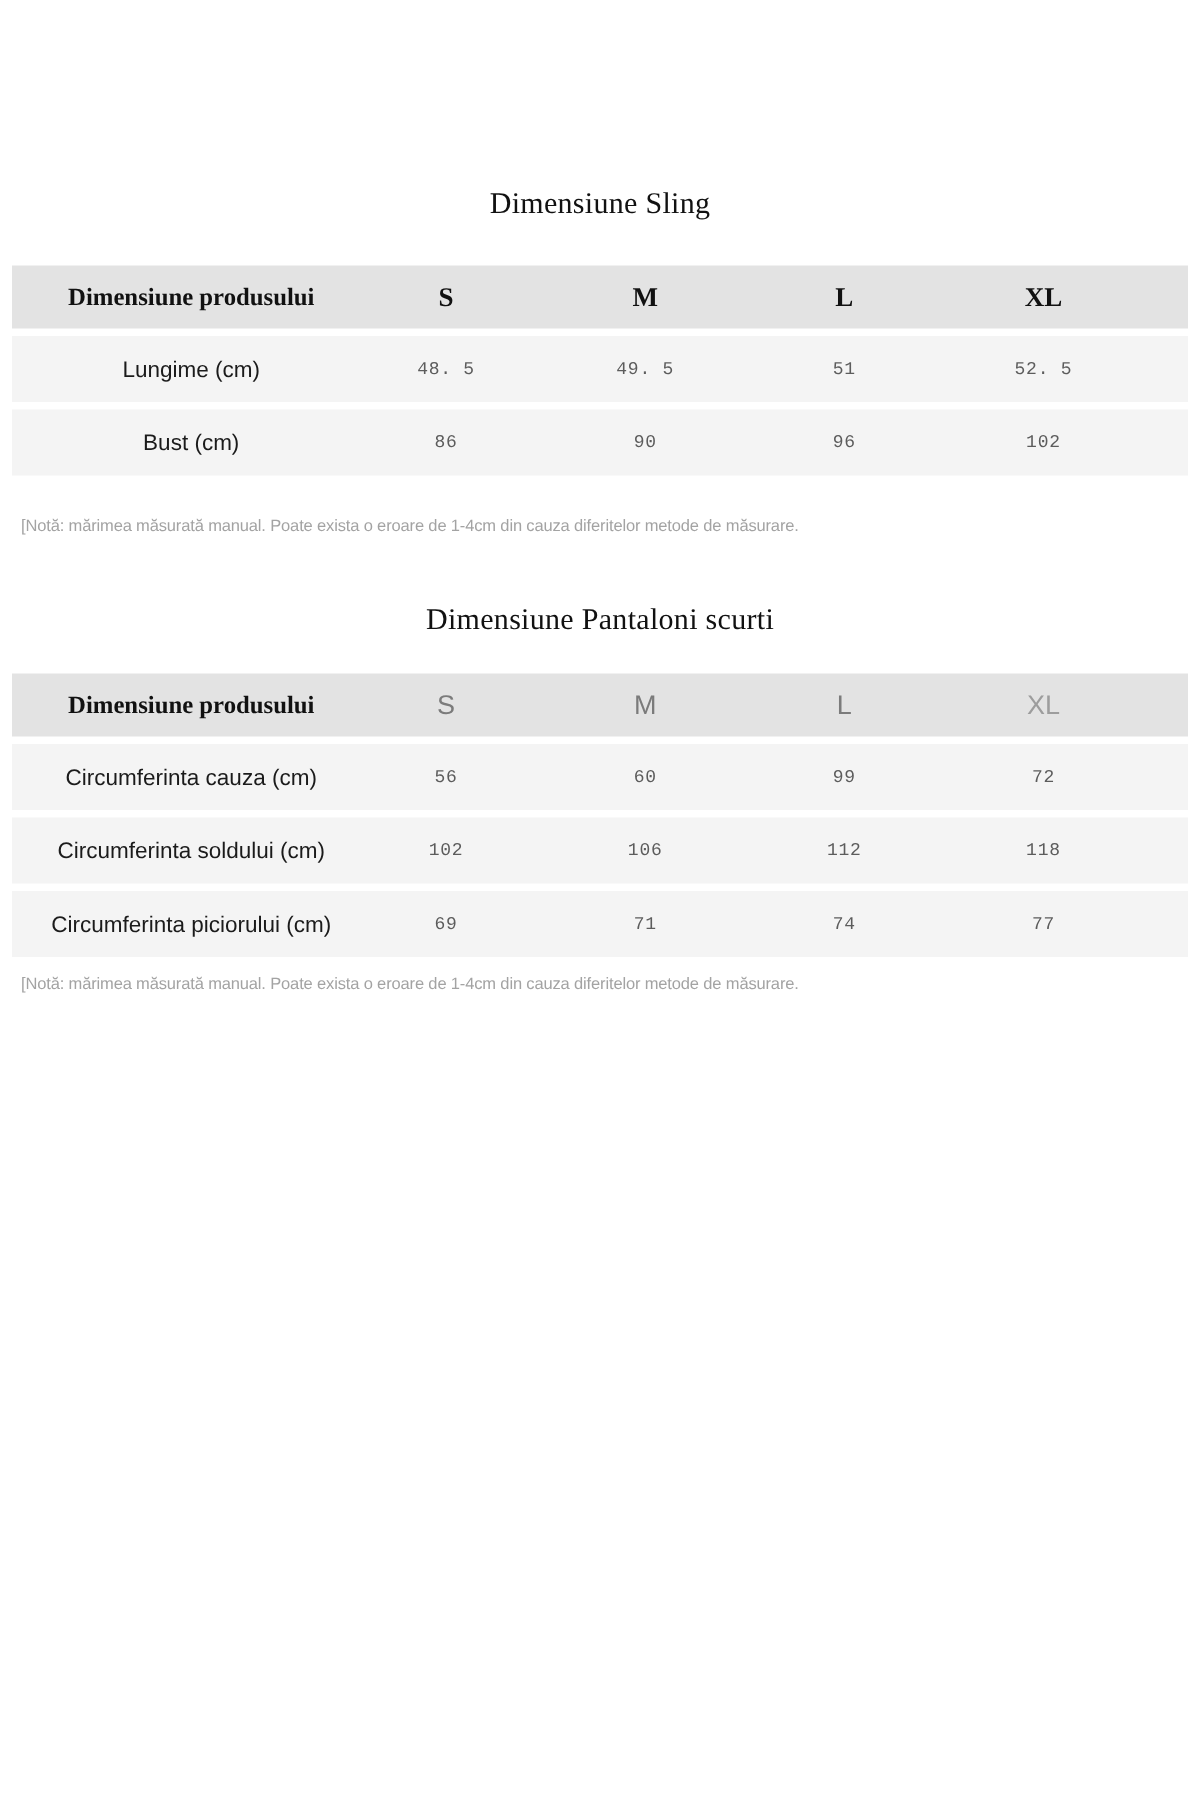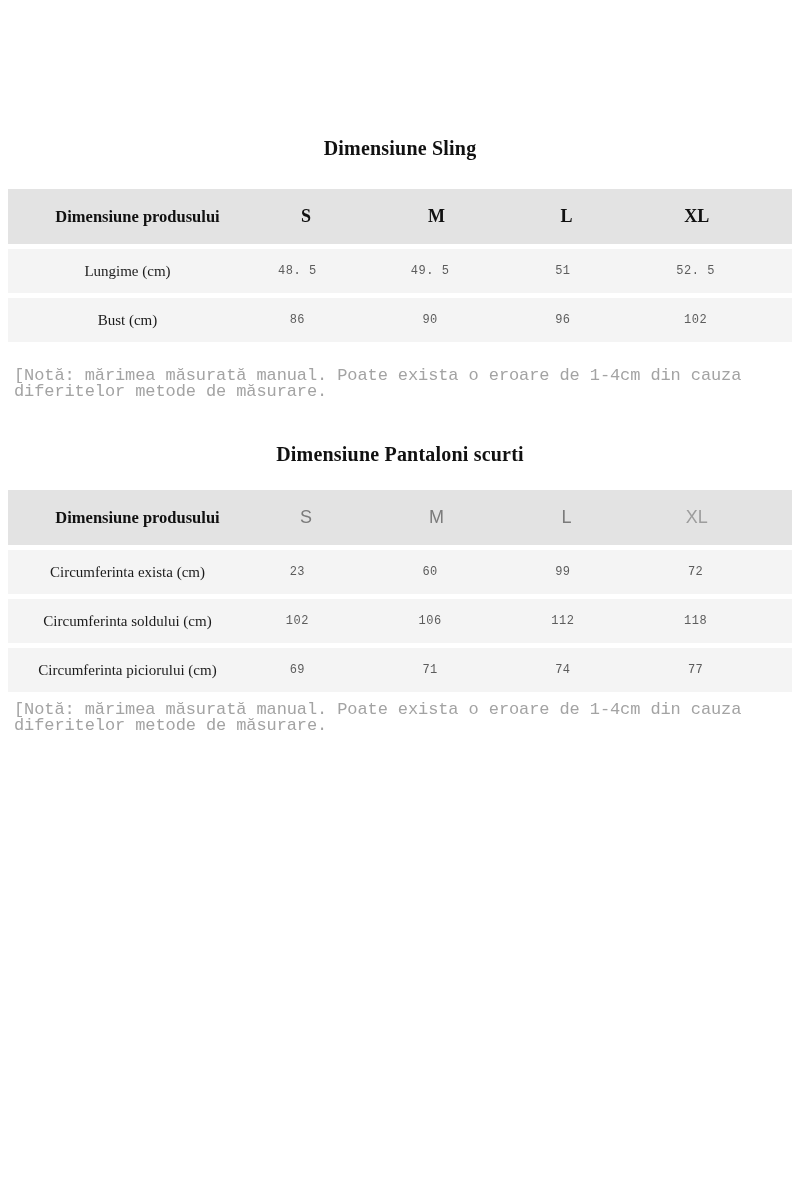--- a/index.html
+++ b/index.html
@@ -7,48 +7,47 @@
     position: relative;
     width: 800px;
     height: 1200px;
     background: var(--page-bg, #ffffff);
     overflow: hidden;
     box-sizing: border-box;
     padding: 0 8px;
     font-family: "Liberation Sans", sans-serif;
   }
   .chart-title {
-    margin: 12px;
+    margin: 0;
     text-align: center;
     font-family: "Liberation Serif", serif;
-    font-weight: 700;
+    font-weight: 400;
     font-size: 20px;
     line-height: 24px;
     color: var(--title-text, #141414);
     letter-spacing: 0.2px;
   }
   .t1 { padding-top: 124px; margin-bottom: 29px; }
   .t2 { margin-top: 42px; margin-bottom: 24px; }
 
   .size-table { width: 100%; }
   .trow {
     display: flex;
     align-items: center;
     background: var(--row-bg, #f4f4f4);
     height: 44px;
     margin-bottom: 5px;
     padding-right: 30px;
     box-sizing: border-box;
   }
   .trow.header {
     background: var(--header-bg, #e3e3e3);
-    height: 55px;
-    padding-left: 10px;
+    height: 42px;
   }
-  .cell { text-align: center; font-family: Liberation Serif, serif; }
+  .cell { text-align: center; }
   .lbl {
     width: 223px;
     box-sizing: border-box;
     padding-left: 16px;
     font-size: 15px;
     color: var(--label-text, #1b1b1b);
   }
   .hdr-lbl {
     font-family: "Liberation Serif", serif;
     font-weight: 700;
@@ -70,25 +69,24 @@
   }
   .sans-sizes .val {
     font-family: "Liberation Sans", sans-serif;
     font-weight: 400;
     font-size: 18px;
     color: var(--size-muted, #7b7b7b);
   }
   .sans-sizes .val.xl { color: var(--size-muted-light, #9d9d9d); }
   .note {
     margin: 26px 0 0 6px;
-    font-size: 17px;
+    font-size: 11px;
     line-height: 16px;
     letter-spacing: -0.1px;
     color: var(--note-text, #a3a3a3);
-    font-family: Liberation Mono, monospace;
   }
   .note.n2 { margin-top: 10px; }
 </style>
 </head>
 <body>
 
 <div class="page">
 
   <section>
     <h2 class="chart-title t1">Dimensiune Sling</h2>
@@ -130,22 +128,22 @@
     <div class="size-table">
       <div class="trow header sans-sizes">
         <div class="cell lbl hdr-lbl">Dimensiune produsului</div>
         <div class="cell val">S</div>
         <div class="cell val">M</div>
         <div class="cell val">L</div>
         <div class="cell val xl">XL</div>
       </div>
 
       <div class="trow">
-        <div class="cell lbl">Circumferinta exista (cm)</div>
-        <div class="cell val num">23</div>
+        <div class="cell lbl">Circumferinta cauza (cm)</div>
+        <div class="cell val num">56</div>
         <div class="cell val num">60</div>
         <div class="cell val num">99</div>
         <div class="cell val num">72</div>
       </div>
 
       <div class="trow">
         <div class="cell lbl">Circumferinta soldului (cm)</div>
         <div class="cell val num">102</div>
         <div class="cell val num">106</div>
         <div class="cell val num">112</div>

